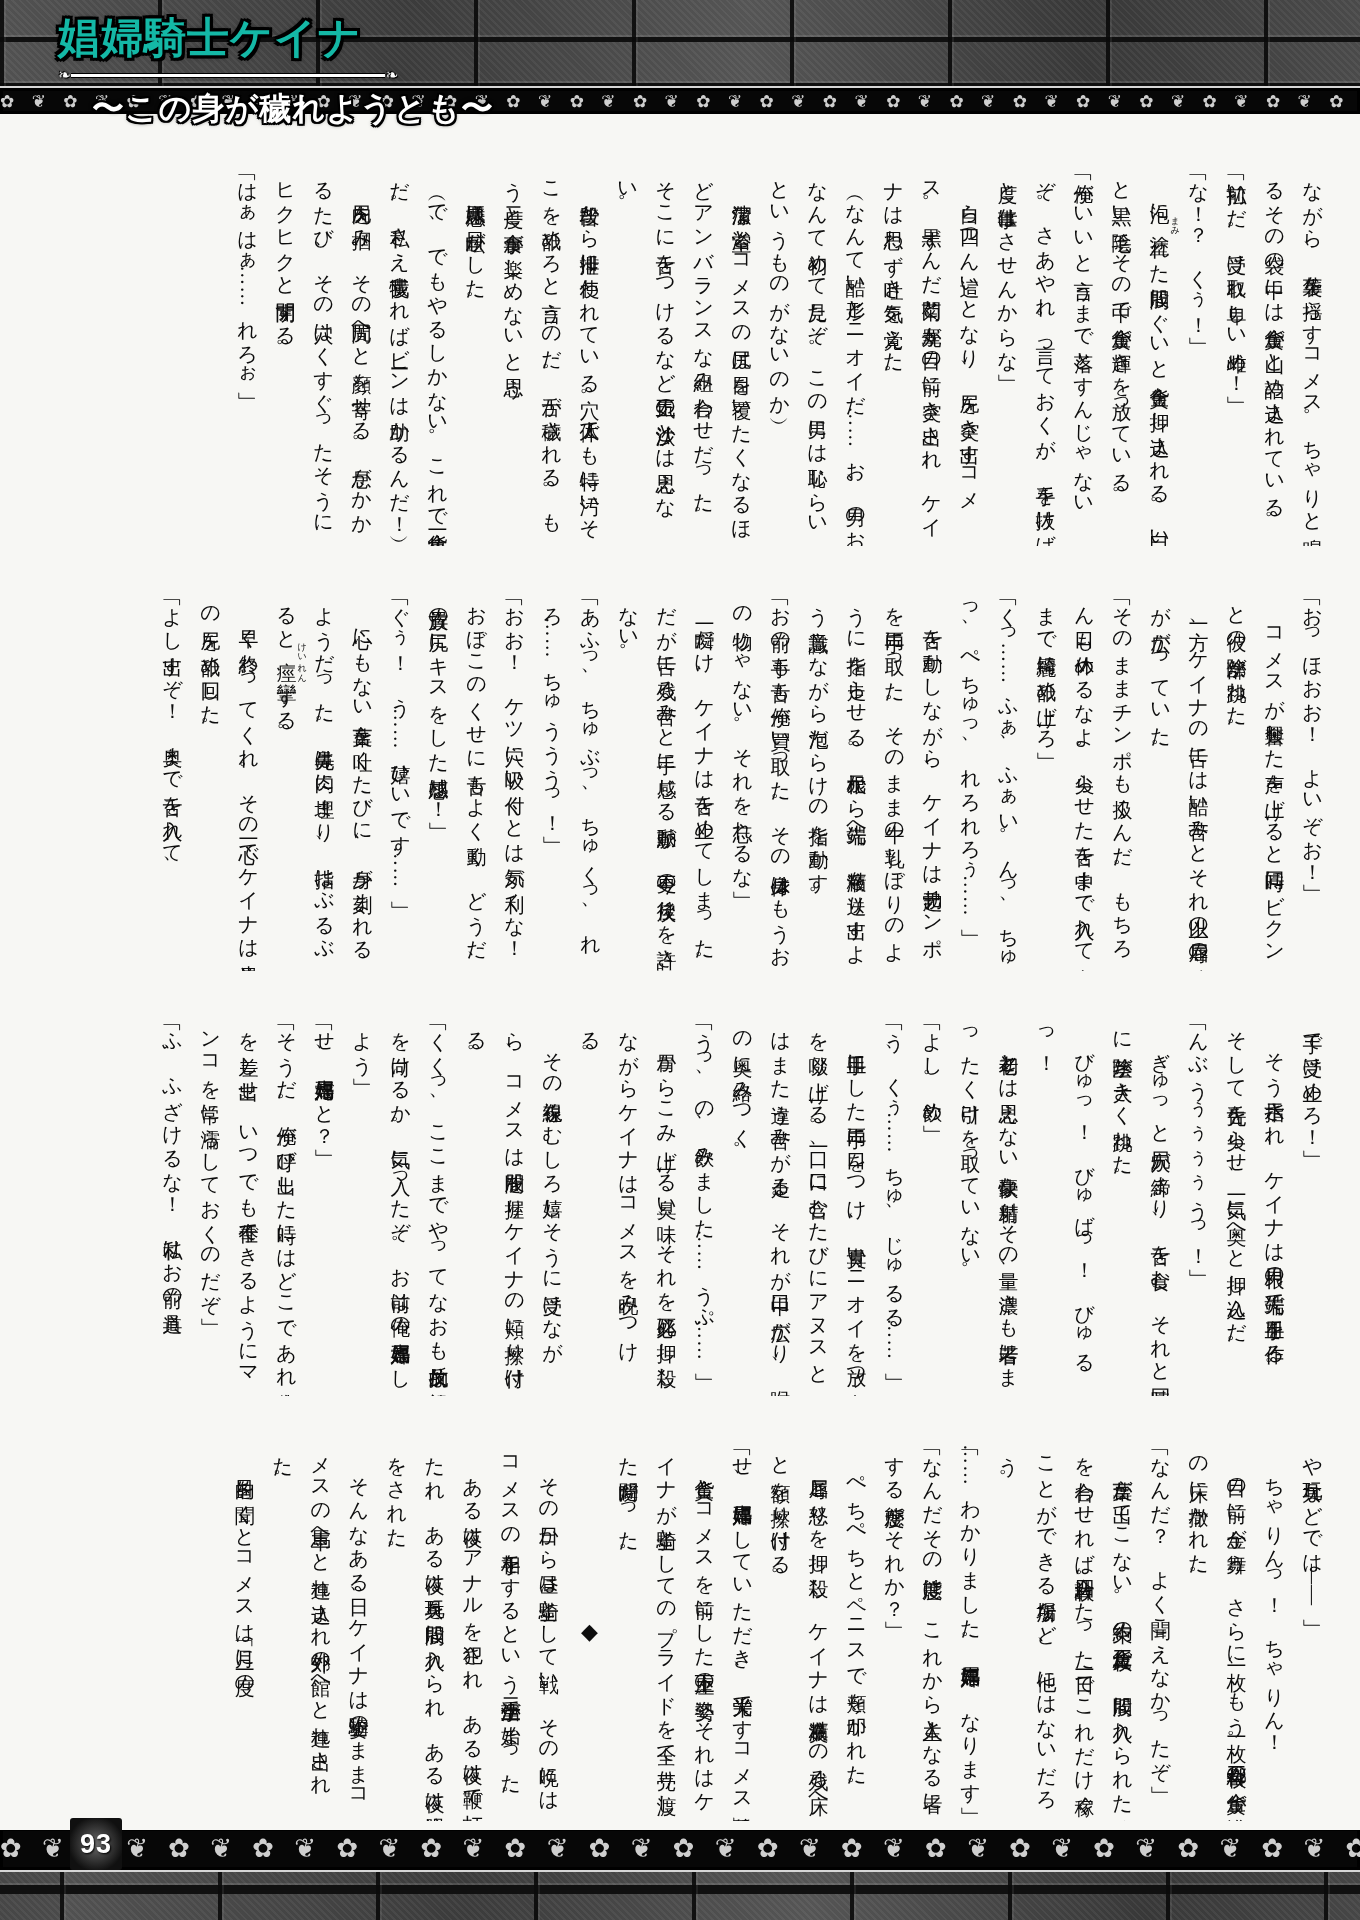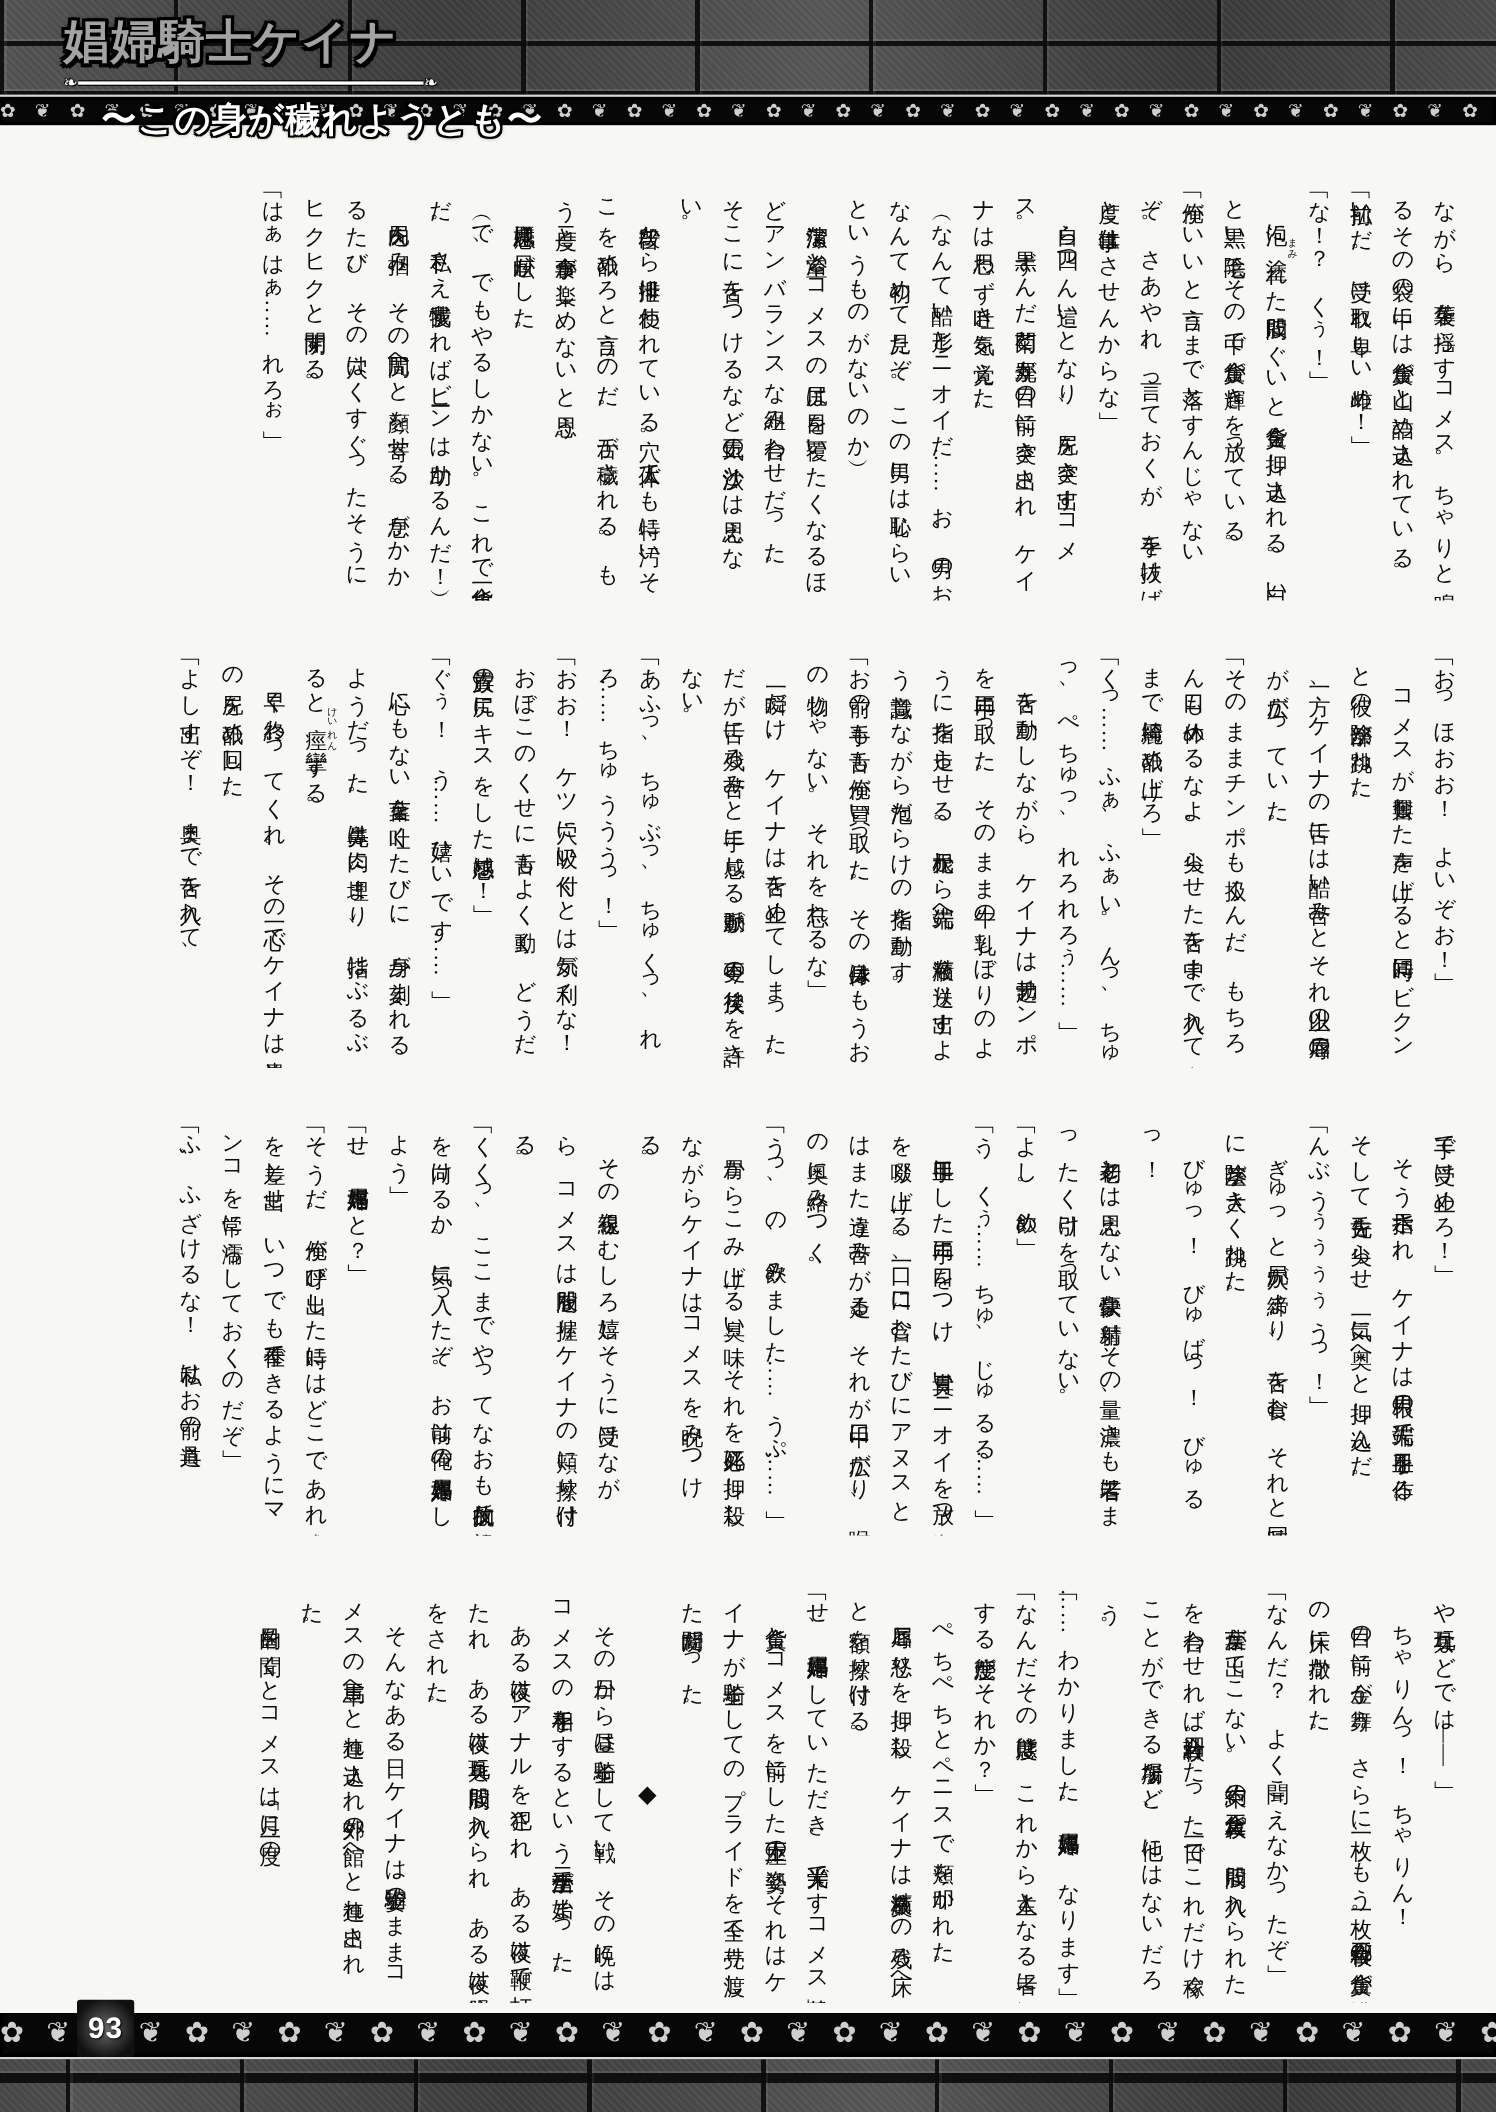--- a/index.html
+++ b/index.html
@@ -28,21 +28,21 @@
     box-shadow:0 0 0 3px #000 inset;
     text-align:center;letter-spacing:6px;
     font-family:"DejaVu Sans",sans-serif;
   }
   .ornament-band.top{top:86px;height:26px;line-height:26px;font-size:17px;}
   .ornament-band.bottom{bottom:48px;height:42px;line-height:40px;font-size:26px;}
   
   .title-block{position:absolute;left:58px;top:10px;width:340px;z-index:5;}
   .page-title{
     font-family:Liberation Mono, monospace;
-    font-weight:bold;font-size:42px;color:#a3a3a3;letter-spacing:1px;
+    font-weight:bold;font-size:42px;color:#14b8a6;letter-spacing:1px;
     text-shadow:-3px -3px 0 #000,3px -3px 0 #000,-3px 3px 0 #000,3px 3px 0 #000,
                  0 -3px 0 #000,0 3px 0 #000,-3px 0 0 #000,3px 0 0 #000,0 0 6px #000;
     white-space:nowrap;
   }
   .title-divider{display:flex;align-items:center;margin:2px 0 0 0;color:#fff;
     text-shadow:0 0 3px #000,1px 1px 0 #000,-1px -1px 0 #000;}
   .title-divider .line{flex:1;height:3px;background:#fff;box-shadow:0 1px 0 #000,0 -1px 0 #000;}
   .title-divider .fleuron{font-size:15px;line-height:1;font-family:"DejaVu Sans",sans-serif;}
   .page-subtitle{
     font-family:"Liberation Sans","DejaVu Sans",sans-serif;

